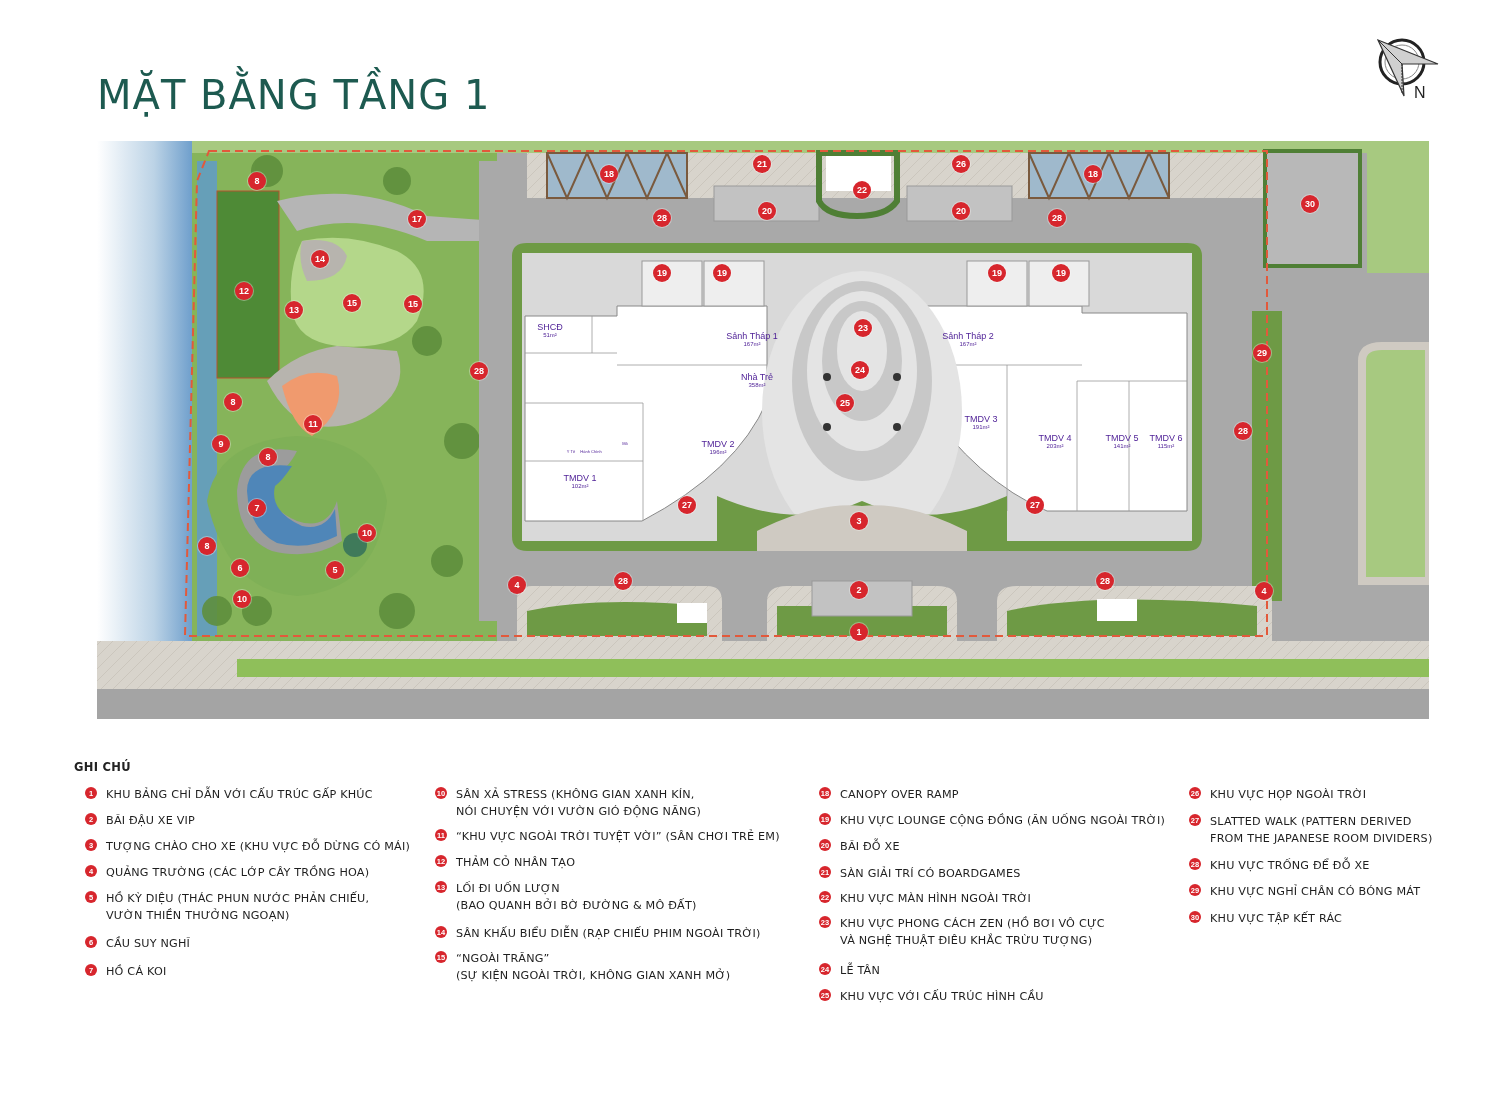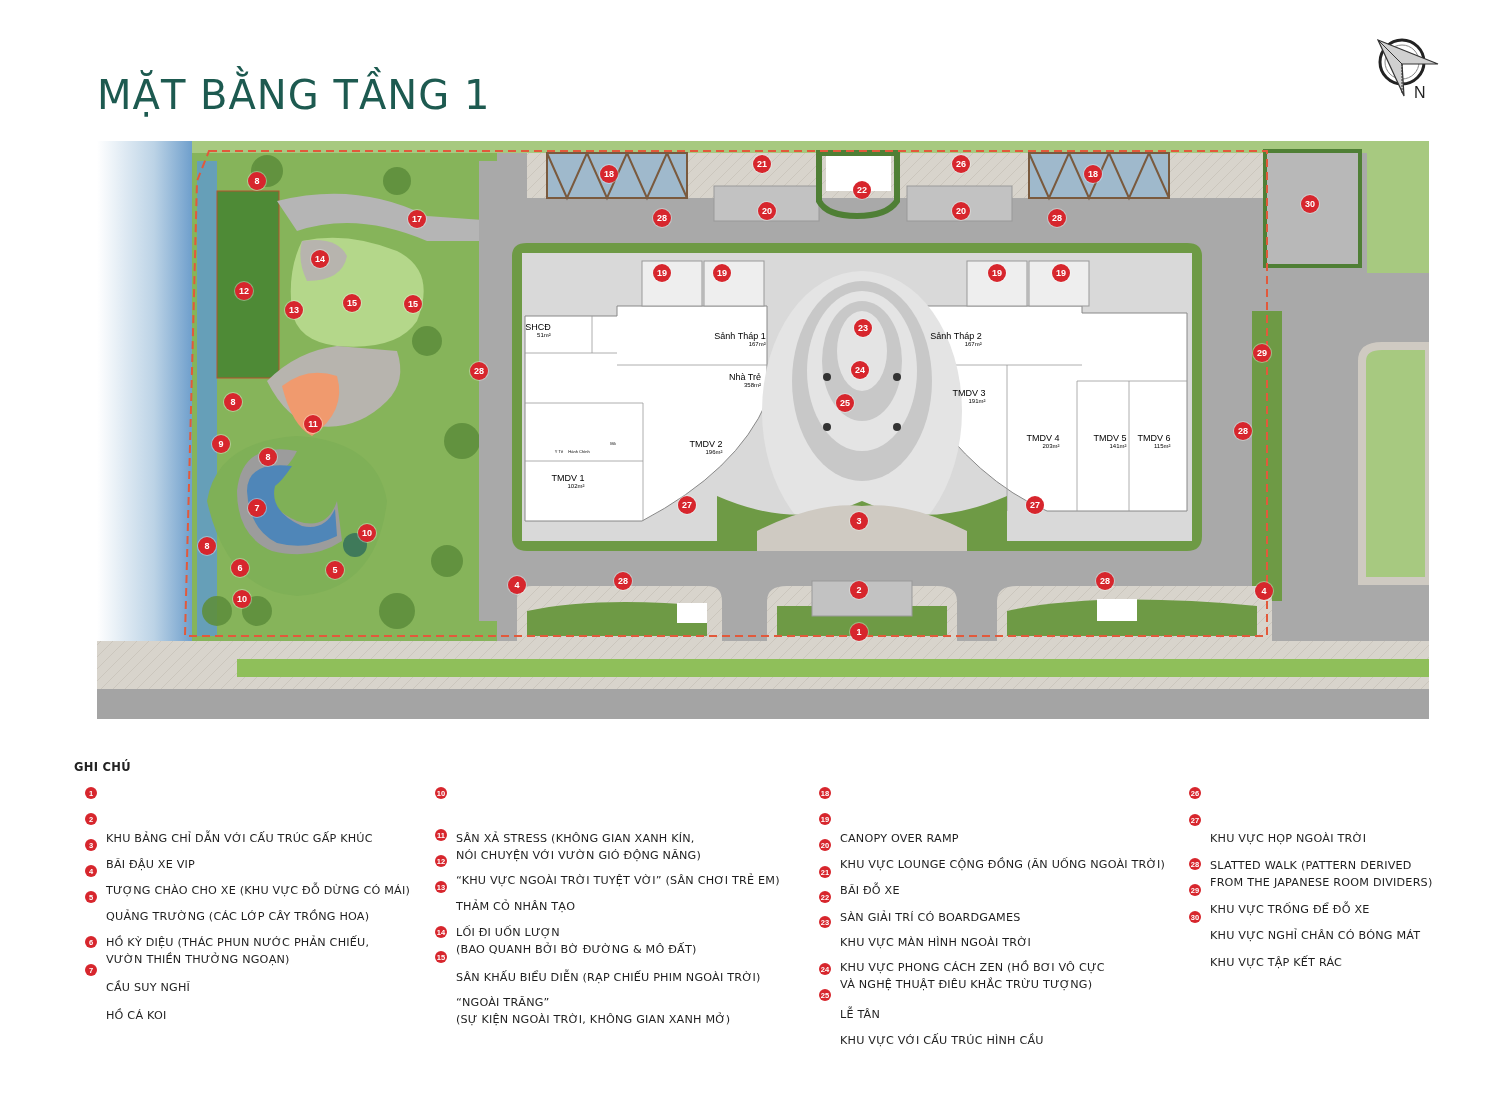--- a/index.html
+++ b/index.html
@@ -25,22 +25,23 @@
     position: absolute; width: 18px; height: 18px; border-radius: 50%;
     background: #d7262d; color: #fff;
     font-family: "Liberation Sans", sans-serif; font-size: 9px; font-weight: bold;
     display: flex; align-items: center; justify-content: center;
     transform: translate(-50%, -50%);
     box-shadow: 0 0 0 1px rgba(255,255,255,0.35);
   }
 
   .room-label {
     position: absolute; transform: translate(-50%, -50%);
-    text-align: right; color: #000000; line-height: 1.15;
+    text-align: center; color: #4c1d95; line-height: 1.15;
     font-family: "Liberation Sans", sans-serif;
+    padding-left: 24px;
   }
   .room-label .rn { font-size: 9px; display: block; white-space: nowrap; }
   .room-label .ra { font-size: 6px; display: block; white-space: nowrap; }
   .room-label.small .rn { font-size: 4px; }
 
   .legend-title {
     position: absolute; left: 58px; top: 760px;
     font-family: "DejaVu Sans", sans-serif; font-size: 11.5px; font-weight: bold; color: #222;
     letter-spacing: 0.3px;
     margin-left: 16px;
@@ -50,21 +51,21 @@
     position: absolute; left: 0; display: flex; align-items: flex-start; white-space: nowrap;
   }
   .legend-num {
     width: 12px; height: 12px; border-radius: 50%; background: #d7262d; color: #fff;
     font-family: "Liberation Sans", sans-serif; font-size: 7.5px; font-weight: bold;
     display: flex; align-items: center; justify-content: center;
     margin-top: 1px; flex: 0 0 12px;
   }
   .legend-text {
     margin-left: 9px; font-family: "DejaVu Sans", sans-serif; font-size: 11.2px;
-    color: #1e1e1e; line-height: 17px; letter-spacing: 0.2px; margin-top: 44px;
+    color: #1e1e1e; line-height: 17px; letter-spacing: 0.2px;
   }
   .legend-text span { display: block; }
 </style>
 </head>
 <body>
 
 <div class="title">MẶT BẰNG TẦNG 1</div>
 
 <div class="compass">
   <svg width="72" height="76" viewBox="0 0 72 76">
@@ -211,21 +212,21 @@
         <span class="ra">196m²</span>
       </div>
       <div class="room-label" style="left: 471px; top: 341px;">
         <span class="rn">TMDV 1</span>
         <span class="ra">102m²</span>
       </div>
       <div class="room-label" style="left: 859px; top: 199px;">
         <span class="rn">Sảnh Tháp 2</span>
         <span class="ra">167m²</span>
       </div>
-      <div class="room-label" style="left: 872px; top: 256px;">
+      <div class="room-label" style="left: 872px; top: 282px;">
         <span class="rn">TMDV 3</span>
         <span class="ra">191m²</span>
       </div>
       <div class="room-label" style="left: 946px; top: 301px;">
         <span class="rn">TMDV 4</span>
         <span class="ra">203m²</span>
       </div>
       <div class="room-label" style="left: 1013px; top: 301px;">
         <span class="rn">TMDV 5</span>
         <span class="ra">141m²</span>

